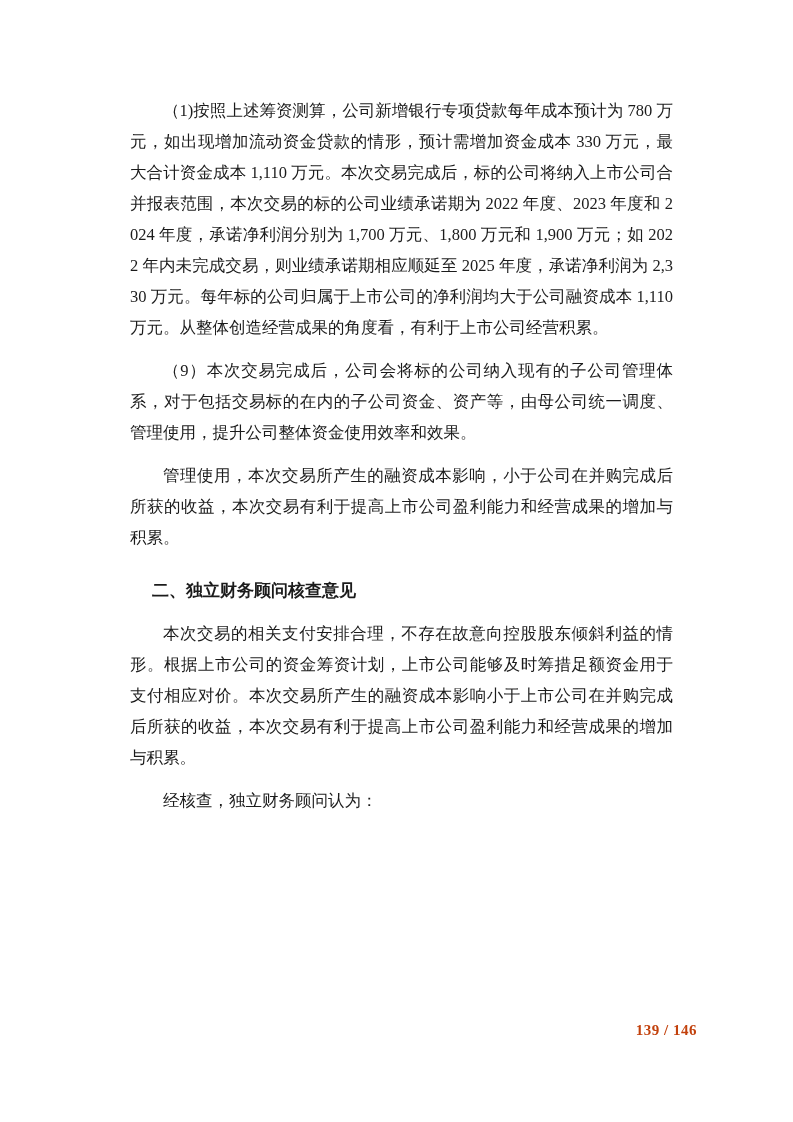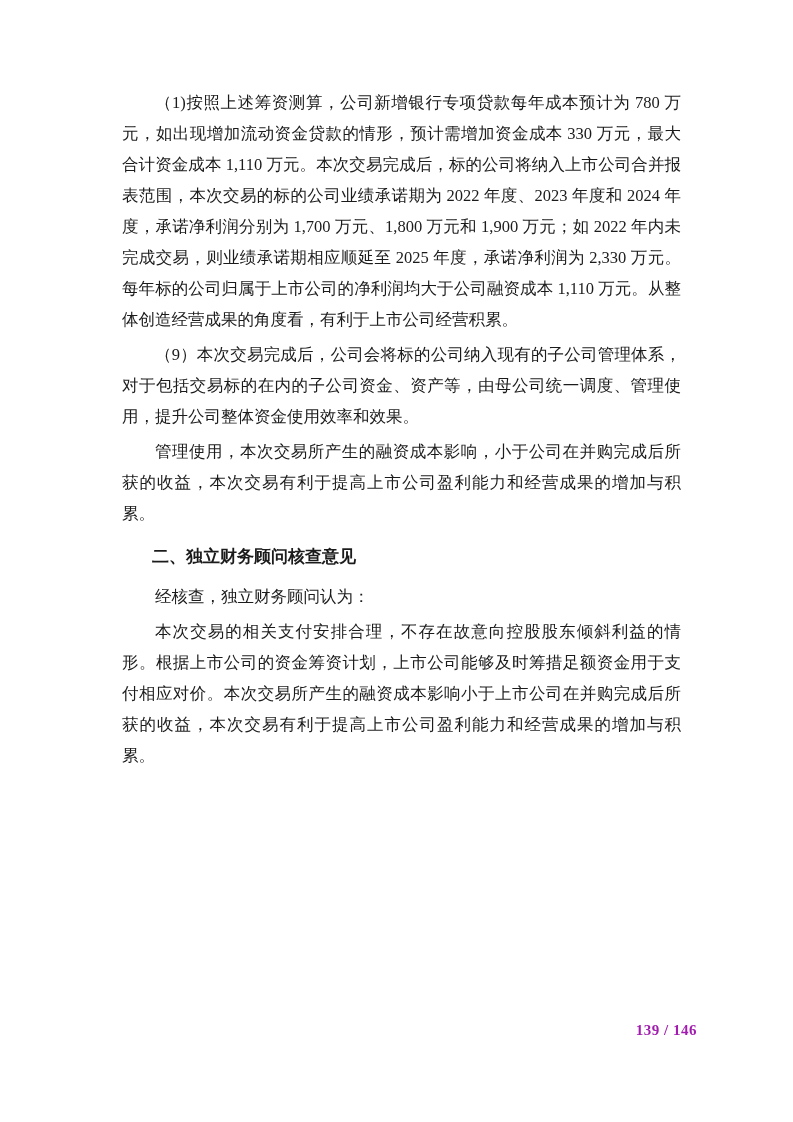--- a/index.html
+++ b/index.html
@@ -21,47 +21,47 @@
     position: absolute;
     left: 118px;
     top: 83px;
     width: 567px;
     font-size: 16.5px;
     line-height: 31px;
     text-align: justify;
     text-justify: inter-ideograph;
   }
   .body-para {
-    margin: 4px;
+    margin: 12px;
     text-indent: 2em;
     word-break: break-all;
   }
   .section-heading {
-    margin: 12px 0 9px 0;
+    margin: 22px 0 9px 0;
     font-size: 17px;
     font-weight: bold;
     text-indent: 2em;
     line-height: 31px;
   }
   .page-number {
     position: absolute;
     top: 1022px;
     right: 96px;
     font-size: 15px;
     font-weight: bold;
     letter-spacing: 0.5px;
-    color: #a21caf;
+    color: #c2410c;
   }
 </style>
 </head>
 <body>
 
 <div class="page">
   <div class="content">
     <p class="body-para">（1)按照上述筹资测算，公司新增银行专项贷款每年成本预计为 780 万元，如出现增加流动资金贷款的情形，预计需增加资金成本 330 万元，最大合计资金成本 1,110 万元。本次交易完成后，标的公司将纳入上市公司合并报表范围，本次交易的标的公司业绩承诺期为 2022 年度、2023 年度和 2024 年度，承诺净利润分别为 1,700 万元、1,800 万元和 1,900 万元；如 2022 年内未完成交易，则业绩承诺期相应顺延至 2025 年度，承诺净利润为 2,330 万元。每年标的公司归属于上市公司的净利润均大于公司融资成本 1,110 万元。从整体创造经营成果的角度看，有利于上市公司经营积累。</p>
     <p class="body-para">（9）本次交易完成后，公司会将标的公司纳入现有的子公司管理体系，对于包括交易标的在内的子公司资金、资产等，由母公司统一调度、管理使用，提升公司整体资金使用效率和效果。</p>
     <p class="body-para">管理使用，本次交易所产生的融资成本影响，小于公司在并购完成后所获的收益，本次交易有利于提高上市公司盈利能力和经营成果的增加与积累。</p>
     <h2 class="section-heading">二、独立财务顾问核查意见</h2>
+    <p class="body-para">本次交易的相关支付安排合理，不存在故意向控股股东倾斜利益的情形。根据上市公司的资金筹资计划，上市公司能够及时筹措足额资金用于支付相应对价。本次交易所产生的融资成本影响小于上市公司在并购完成后所获的收益，本次交易有利于提高上市公司盈利能力和经营成果的增加与积累。</p>
     <p class="body-para">经核查，独立财务顾问认为：</p>
-    <p class="body-para">本次交易的相关支付安排合理，不存在故意向控股股东倾斜利益的情形。根据上市公司的资金筹资计划，上市公司能够及时筹措足额资金用于支付相应对价。本次交易所产生的融资成本影响小于上市公司在并购完成后所获的收益，本次交易有利于提高上市公司盈利能力和经营成果的增加与积累。</p>
   </div>
   <div class="page-number">139 / 146</div>
 </div>
 
 </body></html>

